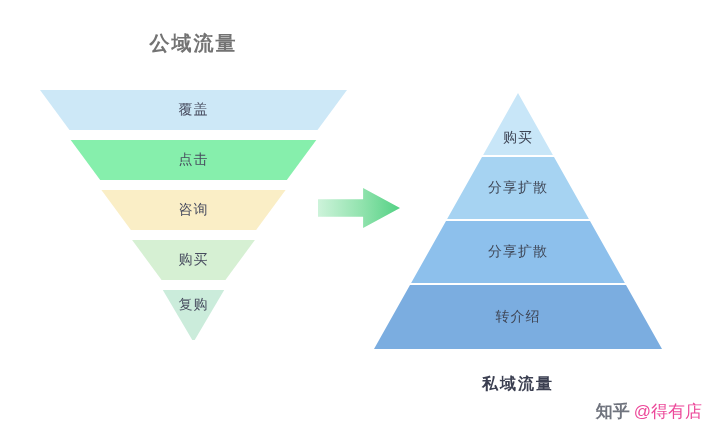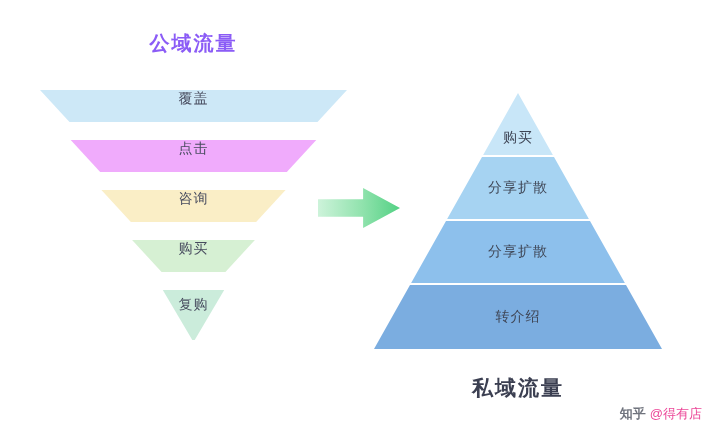--- a/index.html
+++ b/index.html
@@ -18,50 +18,50 @@
 
   
   .funnel-title {
     position: absolute;
     left: 40px;
     top: 30px;
     width: 307px;
     text-align: center;
     font-size: 20px;
     font-weight: 700;
-    color: #8b5cf6;
+    color: #737373;
     letter-spacing: 2px;
   }
   .pyramid-title {
     position: absolute;
     left: 374px;
     top: 374px;
     width: 288px;
     text-align: center;
-    font-size: 21px;
+    font-size: 16px;
     font-weight: 700;
     color: #3b3f51;
     letter-spacing: 2px;
   }
 
   
   .funnel {
     position: absolute;
     left: 40px;
     top: 90px;
     width: 307px;
     height: 250px;
   }
   .f-layer {
     position: absolute;
     left: 0;
     width: 100%;
-    height: 32px;
+    height: 40px;
     display: flex;
-    align-items: flex-start;
+    align-items: center;
     justify-content: center;
     font-size: 14px;
     color: #474b5e;
     letter-spacing: 1px;
   }
   .f0 { top: 0px;   clip-path: polygon(0% 0%, 100% 0%, 90.4% 100%, 9.6% 100%); }
   .f1 { top: 50px;  clip-path: polygon(10% 0%, 90% 0%, 80.4% 100%, 19.6% 100%); }
   .f2 { top: 100px; clip-path: polygon(20% 0%, 80% 0%, 70.4% 100%, 29.6% 100%); }
   .f3 { top: 150px; clip-path: polygon(30% 0%, 70% 0%, 60.4% 100%, 39.6% 100%); }
   .f4 { top: 200px; height: 50px; clip-path: polygon(40% 0%, 60% 0%, 50.4% 100%, 49.6% 100%); align-items: flex-start; padding-top: 6px; box-sizing: border-box; }
@@ -100,40 +100,40 @@
   .p0 { top: 0px;   clip-path: polygon(50% 0%, 50% 0%, 62.11% 100%, 37.89% 100%); align-items: flex-end; padding-bottom: 8px; box-sizing: border-box; }
   .p1 { top: 64px;  clip-path: polygon(37.5% 0%, 62.5% 0%, 74.61% 100%, 25.39% 100%); }
   .p2 { top: 128px; clip-path: polygon(25% 0%, 75% 0%, 87.11% 100%, 12.89% 100%); }
   .p3 { top: 192px; height: 64px; clip-path: polygon(12.5% 0%, 87.5% 0%, 100% 100%, 0% 100%); }
 
   
   .watermark {
     position: absolute;
     right: 18px;
     bottom: 12px;
-    font-size: 13px;
+    font-size: 17px;
     display: flex;
     gap: 4px;
     align-items: flex-start;
   }
   .wm-brand { color: #70747e; font-weight: 700; }
   .wm-handle { color: #ec4899; }
 </style>
 </head>
 <body>
 
 <div class="canvas">
 
   <div class="funnel-title">公域流量</div>
 
   <div class="funnel">
     <div class="f-layer f0" style="background: rgb(205, 232, 247);">
       <span>覆盖</span>
     </div>
-    <div class="f-layer f1" style="background: #f0abfc;">
+    <div class="f-layer f1" style="background: #86efac;">
       <span>点击</span>
     </div>
     <div class="f-layer f2" style="background: rgb(250, 238, 198);">
       <span>咨询</span>
     </div>
     <div class="f-layer f3" style="background: rgb(214, 240, 211);">
       <span>购买</span>
     </div>
     <div class="f-layer f4" style="background: rgb(203, 236, 219);">
       <span>复购</span>

